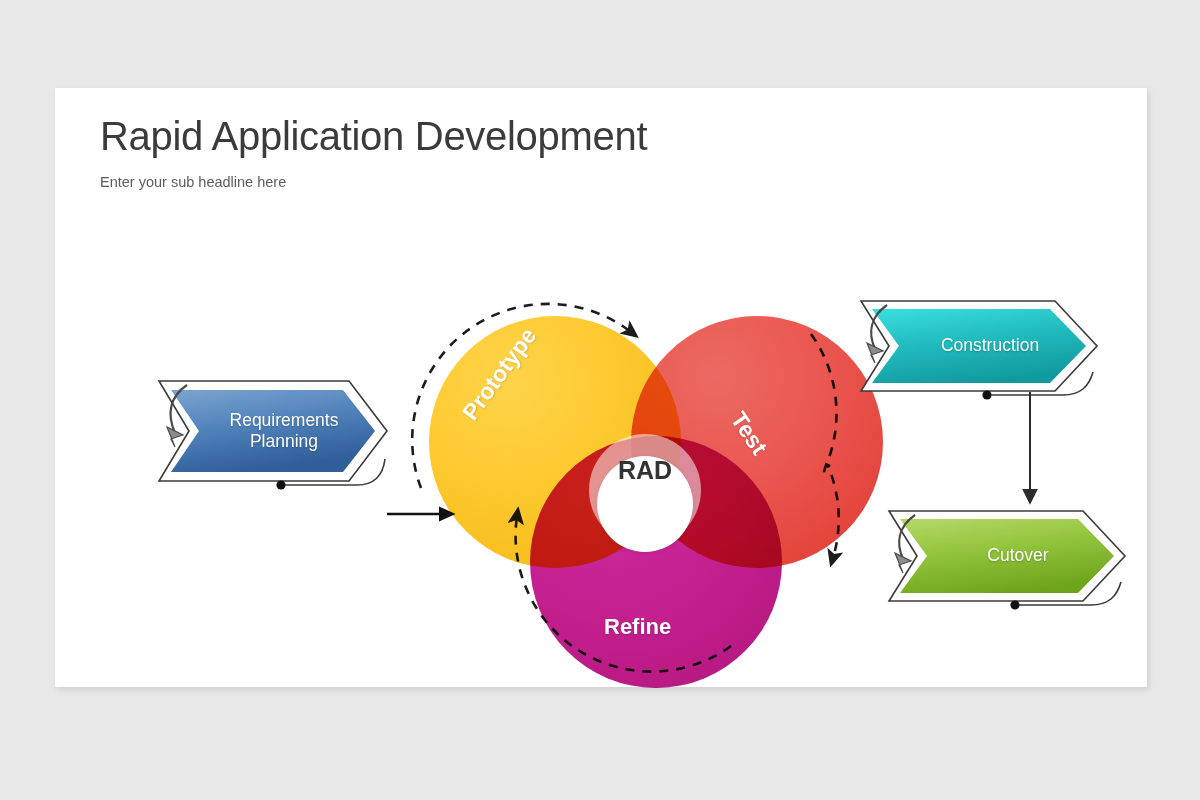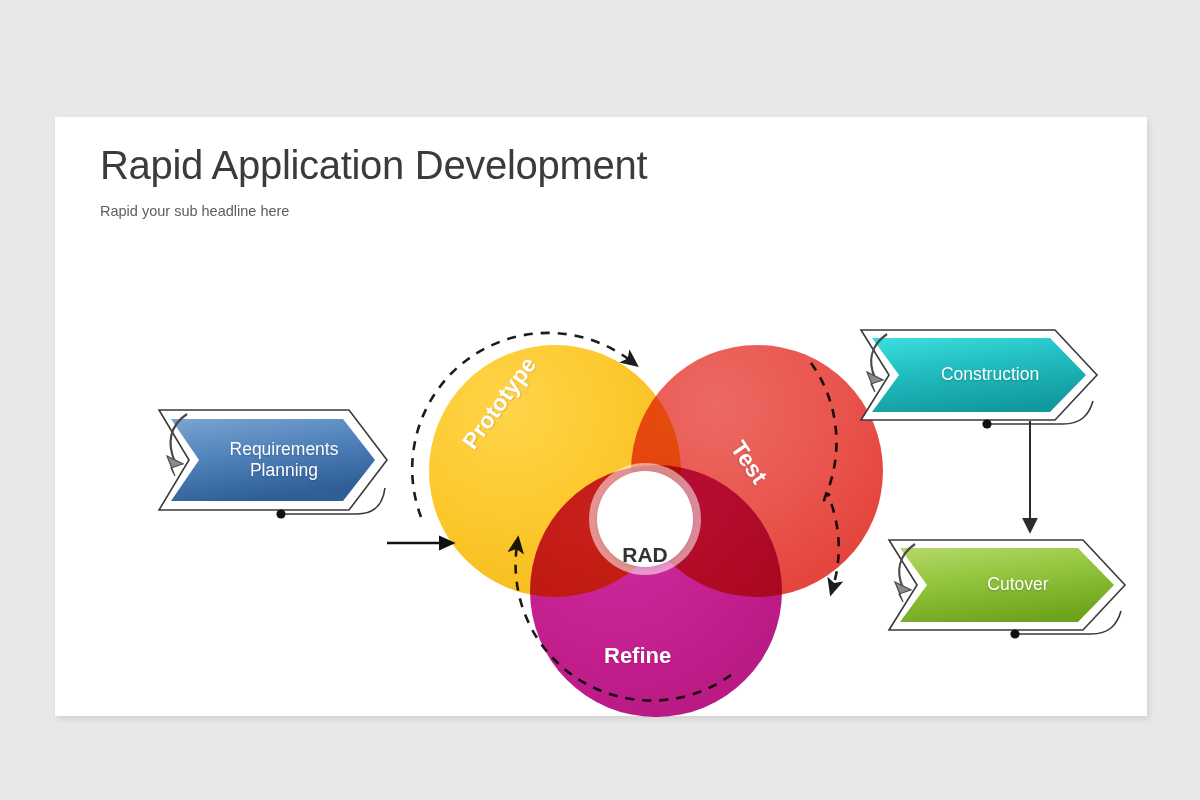--- a/index.html
+++ b/index.html
@@ -20,21 +20,20 @@
 
   
   #slide {
     position: absolute;
     left: 55px;
     top: 88px;
     width: 1092px;
     height: 599px;
     background: #ffffff;
     box-shadow: 2px 3px 6px rgba(0,0,0,0.10);
-    margin-top: 29px;
   }
 
   
   #title {
     position: absolute;
     left: 45px;
     top: 26px;
     font-size: 40px;
     font-weight: 400;
     color: #3b3b3b;
@@ -108,27 +107,27 @@
   
   #hub-ring {
     position: absolute;
     left: 216px; top: 218px;
     width: 112px; height: 112px;
     border-radius: 50%;
     background: rgba(255,255,255,0.52);
   }
   #hub {
     position: absolute;
-    left: 224px; top: 226px;
+    left: 224px; top: 240px;
     width: 96px; height: 96px;
     border-radius: 50%;
     background: #ffffff;
-    display: flex; align-items: flex-end; justify-content: center;
+    display: flex; align-items: flex-start; justify-content: center;
     color: #333333;
-    font-size: 21px;
+    font-size: 25px;
     font-weight: bold;
     box-shadow: 0 1px 4px rgba(0,0,0,0.09);
   }
 
   
   #arcs { position: absolute; left: 0; top: 0; width: 500px; height: 460px; overflow: visible; }
 
   
   .chev-wrap { position: absolute; }
   .chev-svg { display: block; overflow: visible; }
@@ -157,21 +156,21 @@
   #conn-left  { left: 330px; top: 400px;  width: 80px;  height: 40px; }
   #conn-down  { left: 905px; top: 300px;  width: 140px; height: 130px; }
 </style>
 </head>
 <body>
 
 <div id="stage">
   <div id="slide">
 
     <div id="title">Rapid Application Development</div>
-    <div id="subtitle">Rapid your sub headline here</div>
+    <div id="subtitle">Enter your sub headline here</div>
 
     <div id="venn">
 
       <svg id="arcs" viewBox="0 0 500 460">
         <defs>
           <marker id="ah" markerWidth="7" markerHeight="7" refX="3.2" refY="3.2" orient="auto">
             <path d="M0,0 L7,3.2 L0,6.4 L1.6,3.2 Z" fill="#1c1c1c"></path>
           </marker>
         </defs>
 

